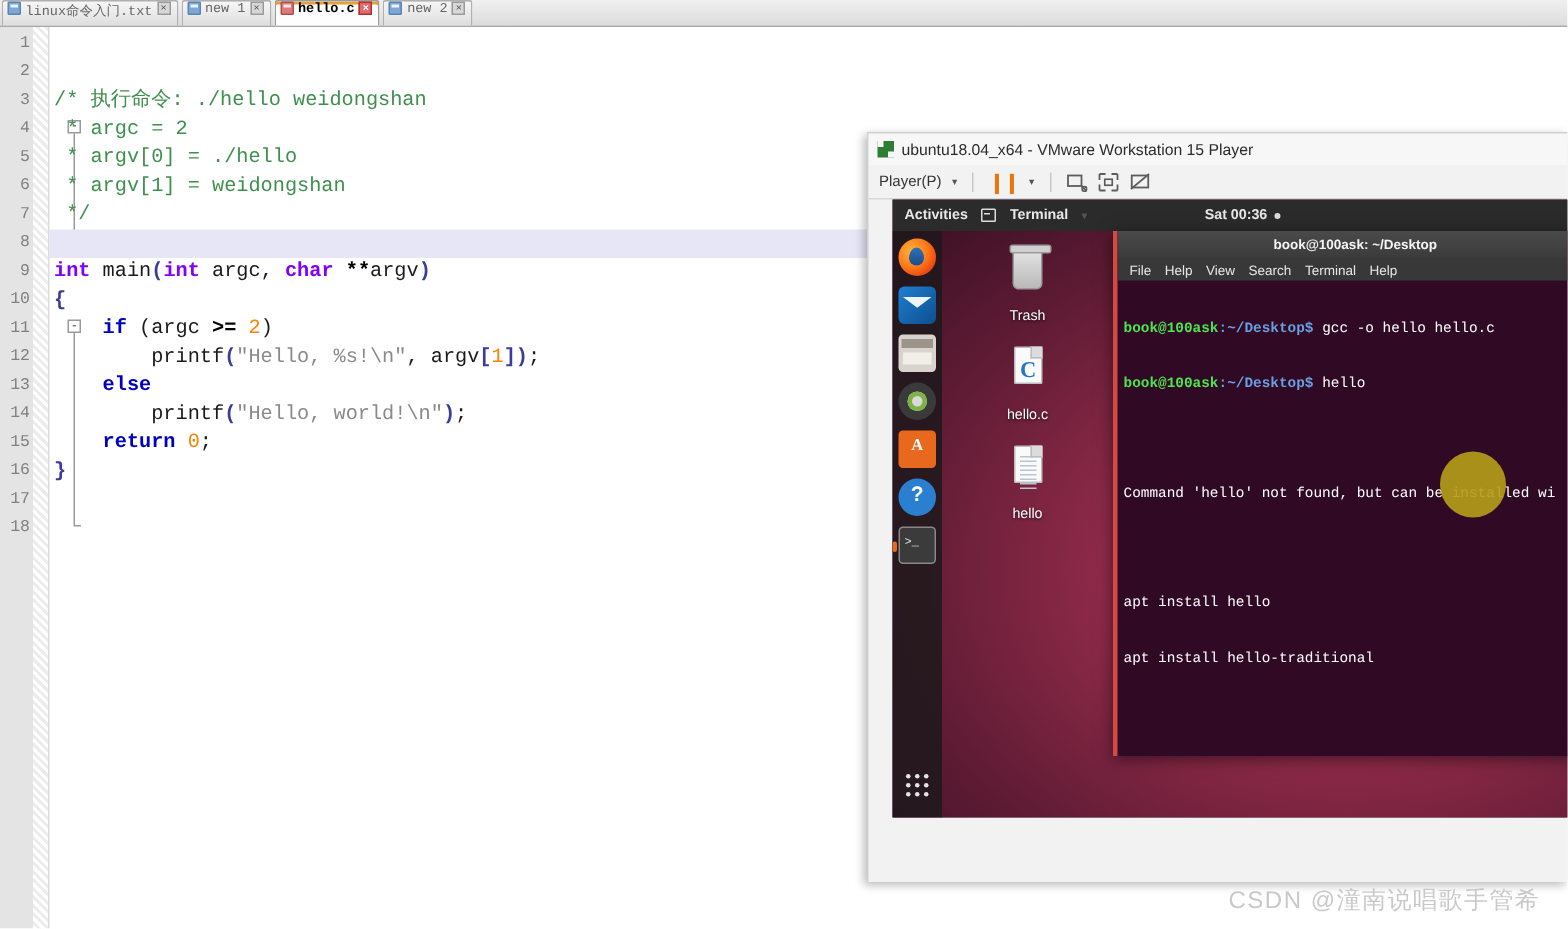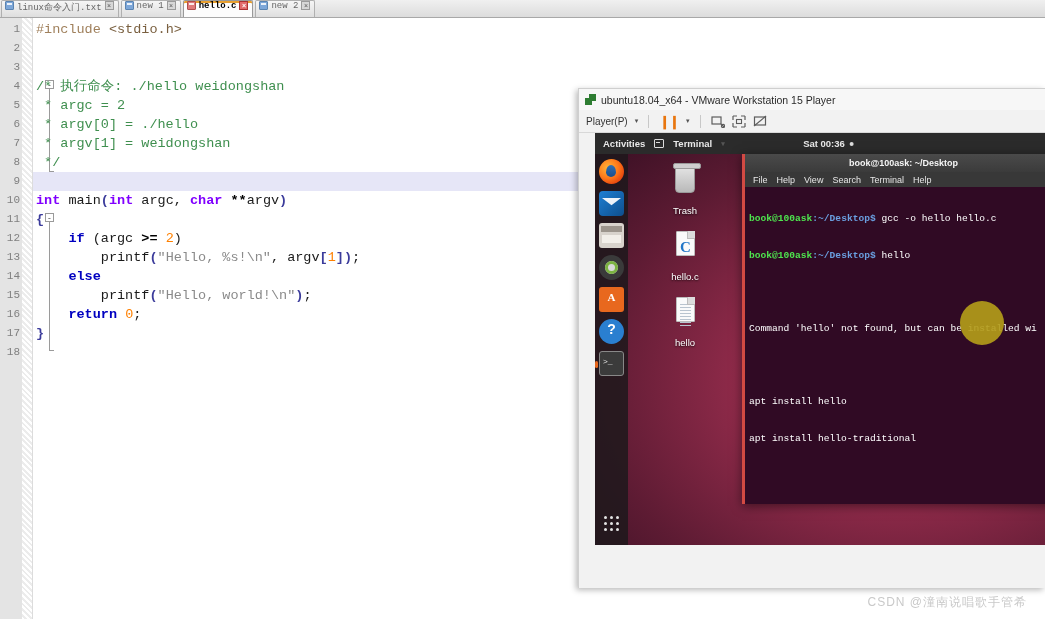--- a/index.html
+++ b/index.html
@@ -236,21 +236,21 @@
   .tb { color: #6a9fe0; font-weight: bold; }
   .tw { color: #ffffff; }
   .blob {
     position: absolute; left: 365px; top: 147px; width: 44px; height: 44px;
     border-radius: 50%; background: #b39c1a; opacity:.92;
   }
 
   
   .watermark {
     position: absolute; right: 18px; bottom: 8px;
-    color: #c9c9c9; font-size: 12px; letter-spacing: 1px;
+    color: #c9c9c9; font-size: 16px; letter-spacing: 1px;
     font-family: "Liberation Sans", sans-serif;
   }
 </style>
 </head>
 <body>
 
 <div id="root">
 
   <div class="tabbar">
     <div class="tab notfirst">
@@ -301,21 +301,20 @@
     <div class="foldcol">
       <div class="foldbox" style="top:62px;">-</div>
       <div class="foldline" style="top:71px;height:82px;"></div>
       <div class="foldend" style="top:153px;"></div>
       <div class="foldbox" style="top:195px;">-</div>
       <div class="foldline" style="top:204px;height:128px;"></div>
       <div class="foldend" style="top:332px;"></div>
     </div>
 
     <div class="codearea">
-      <div class="cline"><span class="pre">#include</span><span class="plain"> </span><span class="pre2">&lt;stdio.h&gt;</span></div>
       <div class="cline">&nbsp;</div>
       <div class="cline">&nbsp;</div>
       <div class="cline"><span class="cmt">/* 执行命令: ./hello weidongshan</span></div>
       <div class="cline"><span class="cmt"> * argc = 2</span></div>
       <div class="cline"><span class="cmt"> * argv[0] = ./hello</span></div>
       <div class="cline"><span class="cmt"> * argv[1] = weidongshan</span></div>
       <div class="cline"><span class="cmt"> */</span></div>
       <div class="cline hl">&nbsp;</div>
       <div class="cline"><span class="kw">int</span><span class="plain"> main</span><span class="brk">(</span><span class="kw">int</span><span class="plain"> argc, </span><span class="kw">char</span><span class="plain"> </span><span class="op">**</span><span class="plain">argv</span><span class="brk">)</span></div>
       <div class="cline"><span class="brk">{</span></div>

